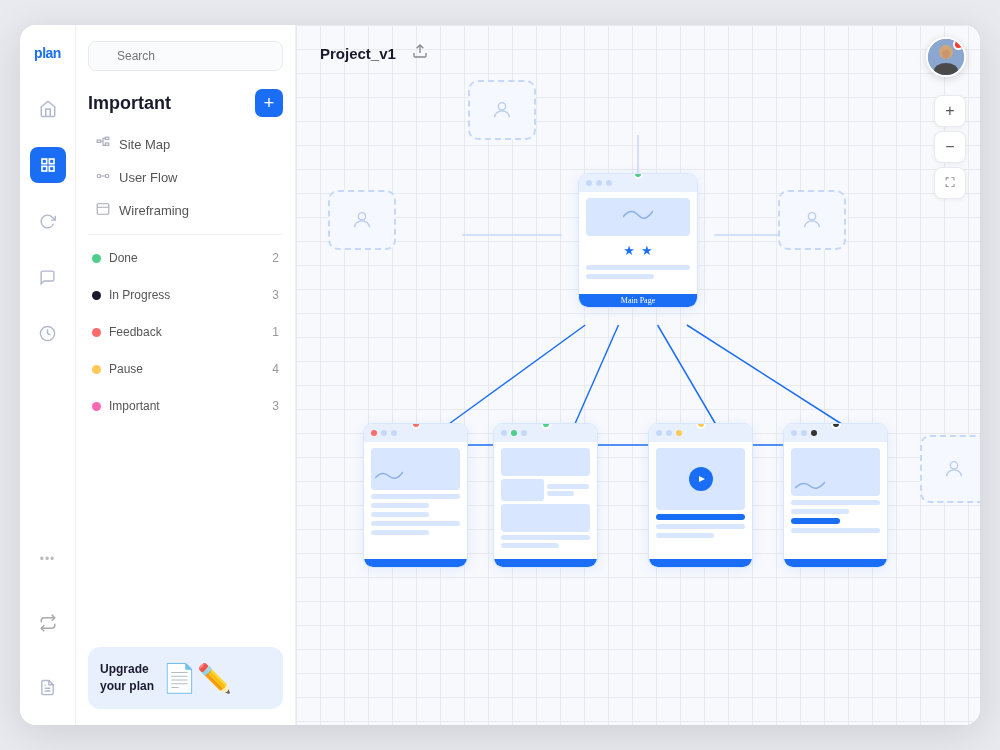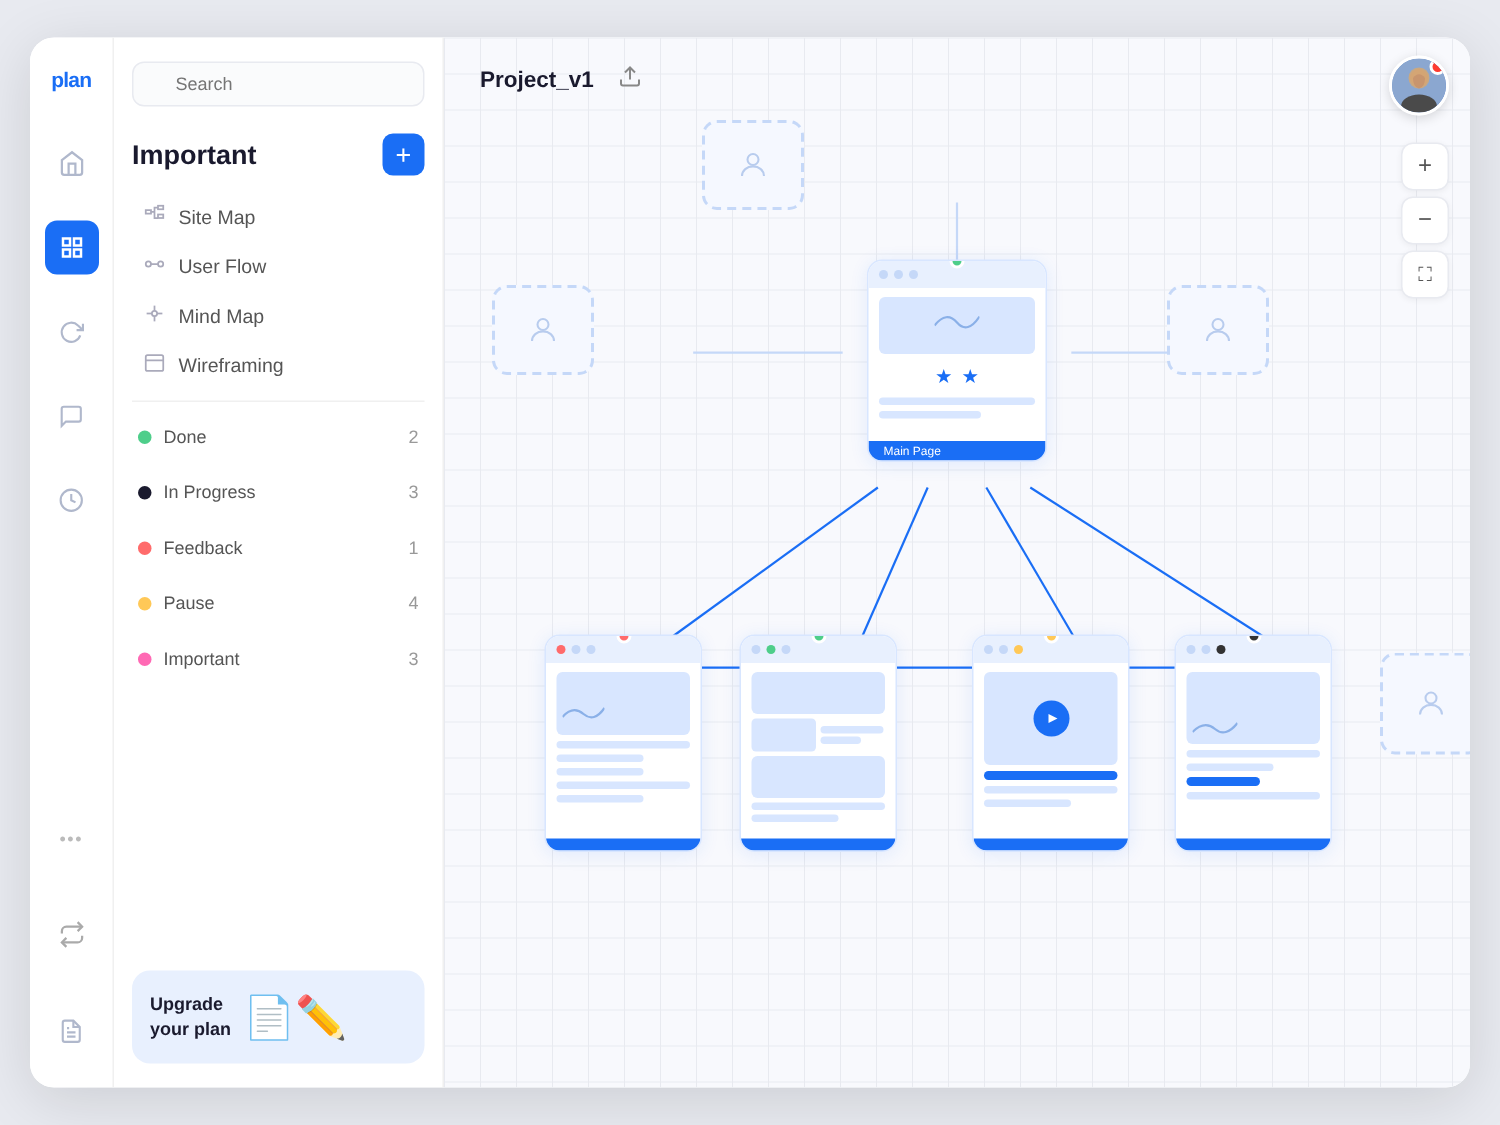--- a/index.html
+++ b/index.html
@@ -286,23 +286,24 @@
       width: 100%; height: 100%;
       pointer-events: none;
     }
     
     .wf-pill-label {
       background: #1a6ef5;
       color: #fff;
       font-size: 7px;
       padding: 2px 10px;
       border-radius: 0 0 8px 8px;
+      text-align: center;
       position: absolute;
       bottom: 0;
-      left: 0; right: 0;
+      left: 0; right: 0; font-family: Liberation Serif, serif;
     }
   </style>
 </head>
 <body>
 
 <div class="app-container">
 
   <div class="nav-icons">
     <div class="nav-logo">plan</div>
     <div class="nav-icon-btn">
@@ -377,32 +378,20 @@
       </div>
       <div class="template-item">
         <span class="t-icon">
           <svg width="14" height="14" viewBox="0 0 24 24" fill="none" stroke="#aab" stroke-width="2">
               <circle cx="5" cy="12" r="3"></circle>
               <circle cx="19" cy="12" r="3"></circle>
               <line x1="8" y1="12" x2="16" y2="12"></line>
             </svg>
         </span>
         <span>User Flow</span>
-      </div>
-      <div class="template-item">
-        <span class="t-icon">
-          <svg width="14" height="14" viewBox="0 0 24 24" fill="none" stroke="#aab" stroke-width="2">
-              <circle cx="12" cy="12" r="3"></circle>
-              <line x1="12" y1="3" x2="12" y2="9"></line>
-              <line x1="3" y1="12" x2="9" y2="12"></line>
-              <line x1="15" y1="12" x2="21" y2="12"></line>
-              <line x1="12" y1="15" x2="12" y2="21"></line>
-            </svg>
-        </span>
-        <span>Mind Map</span>
       </div>
       <div class="template-item">
         <span class="t-icon">
           <svg width="14" height="14" viewBox="0 0 24 24" fill="none" stroke="#aab" stroke-width="2">
               <rect x="2" y="3" width="20" height="18" rx="2"></rect>
               <line x1="2" y1="9" x2="22" y2="9"></line>
             </svg>
         </span>
         <span>Wireframing</span>
       </div>

